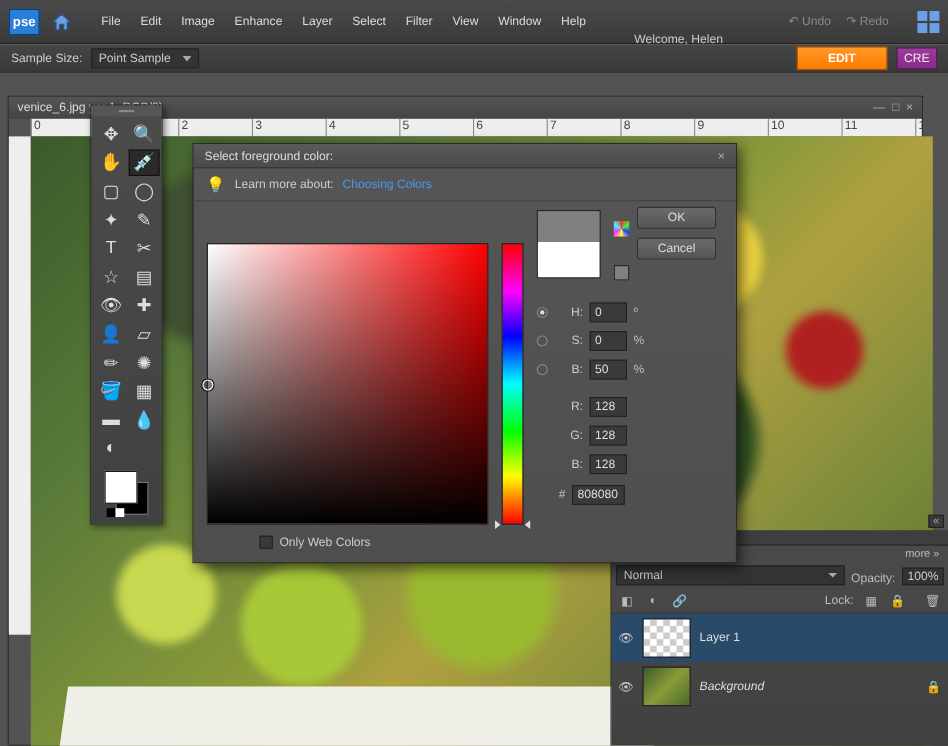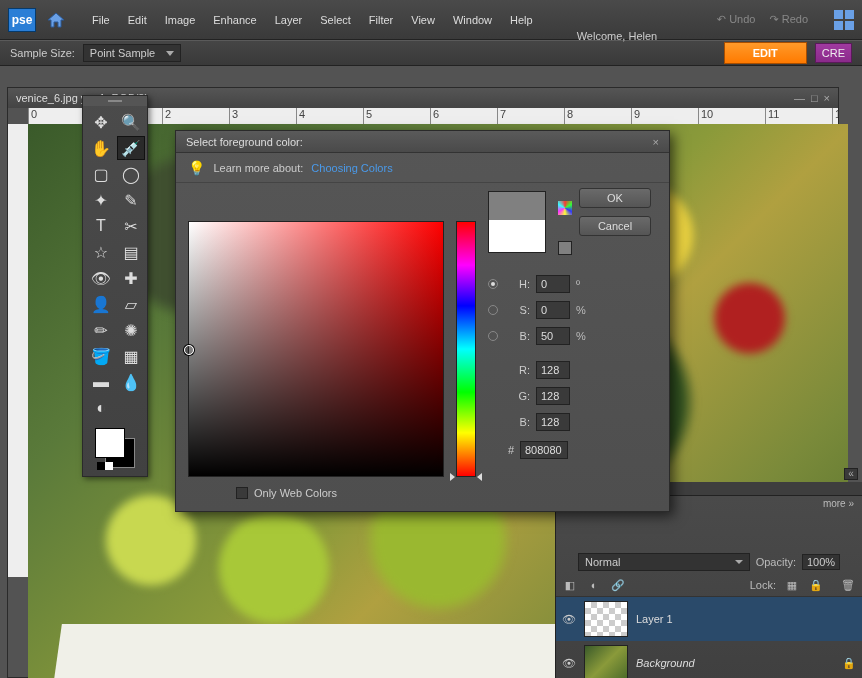--- a/index.html
+++ b/index.html
@@ -92,21 +92,21 @@
 .frow .unit { width:12px; color:#bbb; }
 .hexrow { display:flex; align-items:center; gap:6px; margin-top:6px; }
 .hexrow input { width:48px; background:#3a3a3a; border:1px solid #222; color:#ddd; padding:2px 4px; }
 
 .owc { position:absolute; left:0; top:296px; display:flex; align-items:flex-start; gap:6px;margin-left:48px; }
 .owc .cb { width:12px;height:12px;border:1px solid #222;background:#3a3a3a; }
 
 
 .rpanel { position:absolute; right:0; top:495px; width:307px; height:183px; background: linear-gradient(#4a4a4a,#404040); border-top:1px solid #222; border-left:1px solid #222; z-index:25; }
 .rpanel .more { text-align:right; padding:2px 8px; color:#bbb; font-size:10px; }
-.blendrow { display:flex; align-items:center; padding:3px 22px; gap:6px;margin-top:39px; }
+.blendrow { display:flex; align-items:flex-end; padding:3px 4px; gap:6px; }
 .blend-sel { flex:1; background:#333; border:1px solid #222; padding:2px 6px; position:relative; }
 .blend-sel::after { content:""; position:absolute; right:6px; top:6px; border-left:4px solid transparent;border-right:4px solid transparent;border-top:4px solid #aaa; }
 .opac-lbl { color:#bbb; }
 .opac-val { background:#333; border:1px solid #222; padding:1px 4px; width:38px; position:relative; }
 .optrow { display:flex; align-items:center; padding:3px 6px; gap:8px; border-bottom:1px solid #333; }
 .optrow .ic { width:16px; height:16px; display:flex;align-items:center;justify-content:center;color:#bbb; }
 .lock-lbl { margin-left:auto; color:#bbb; }
 .trash { margin-left:8px; color:#aaa; }
 .layer { display:flex; align-items:center; padding:4px 6px; gap:8px; }
 .layer.sel { background:#2a4a6a; }

